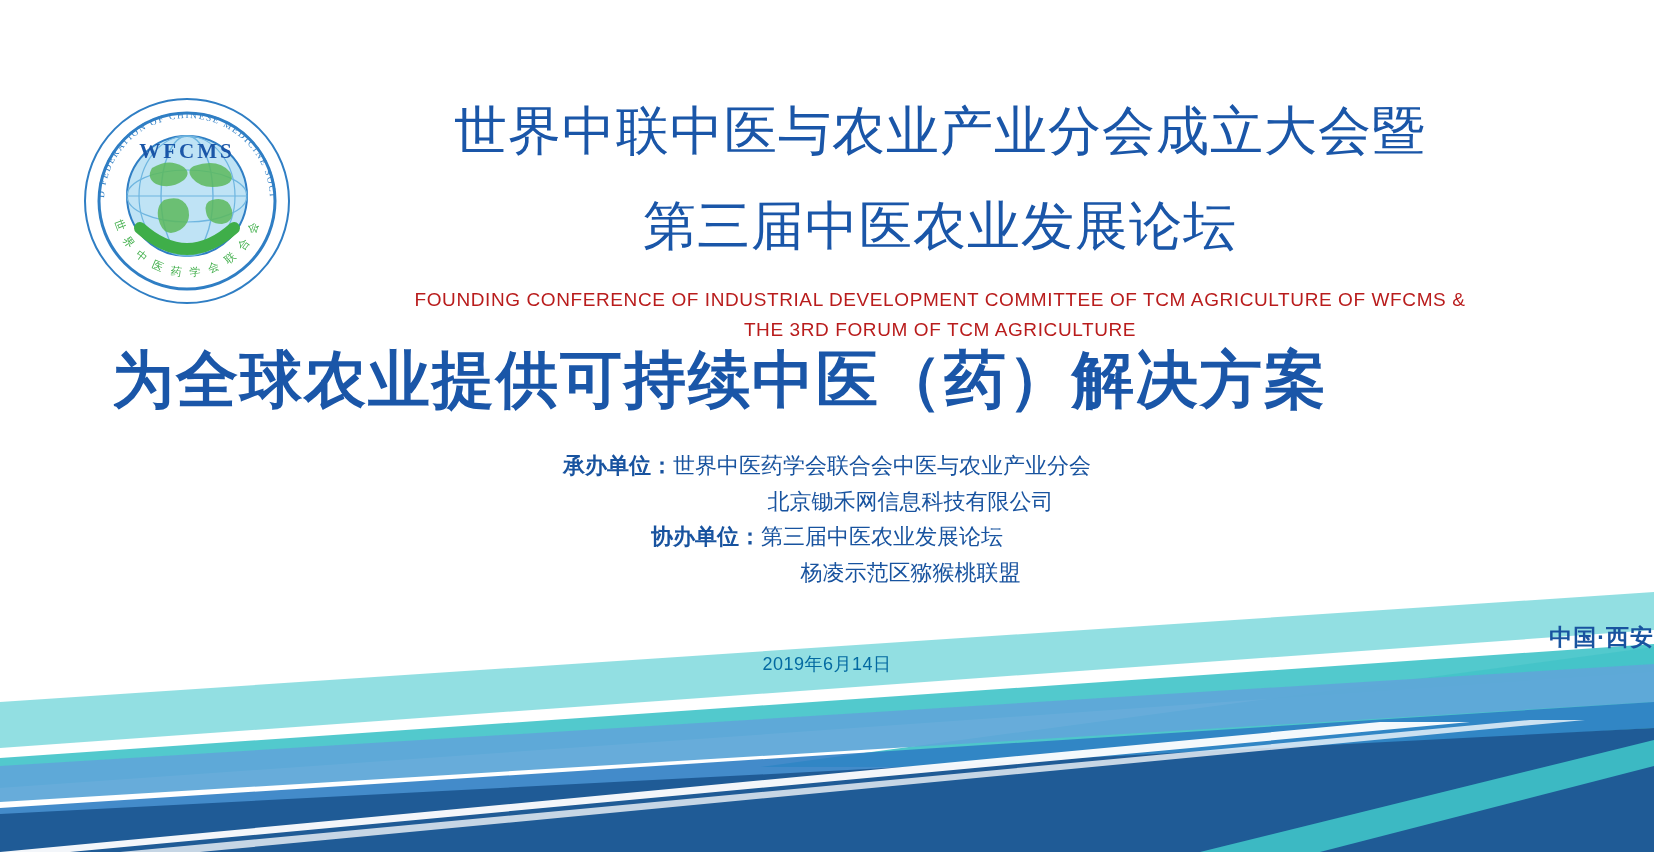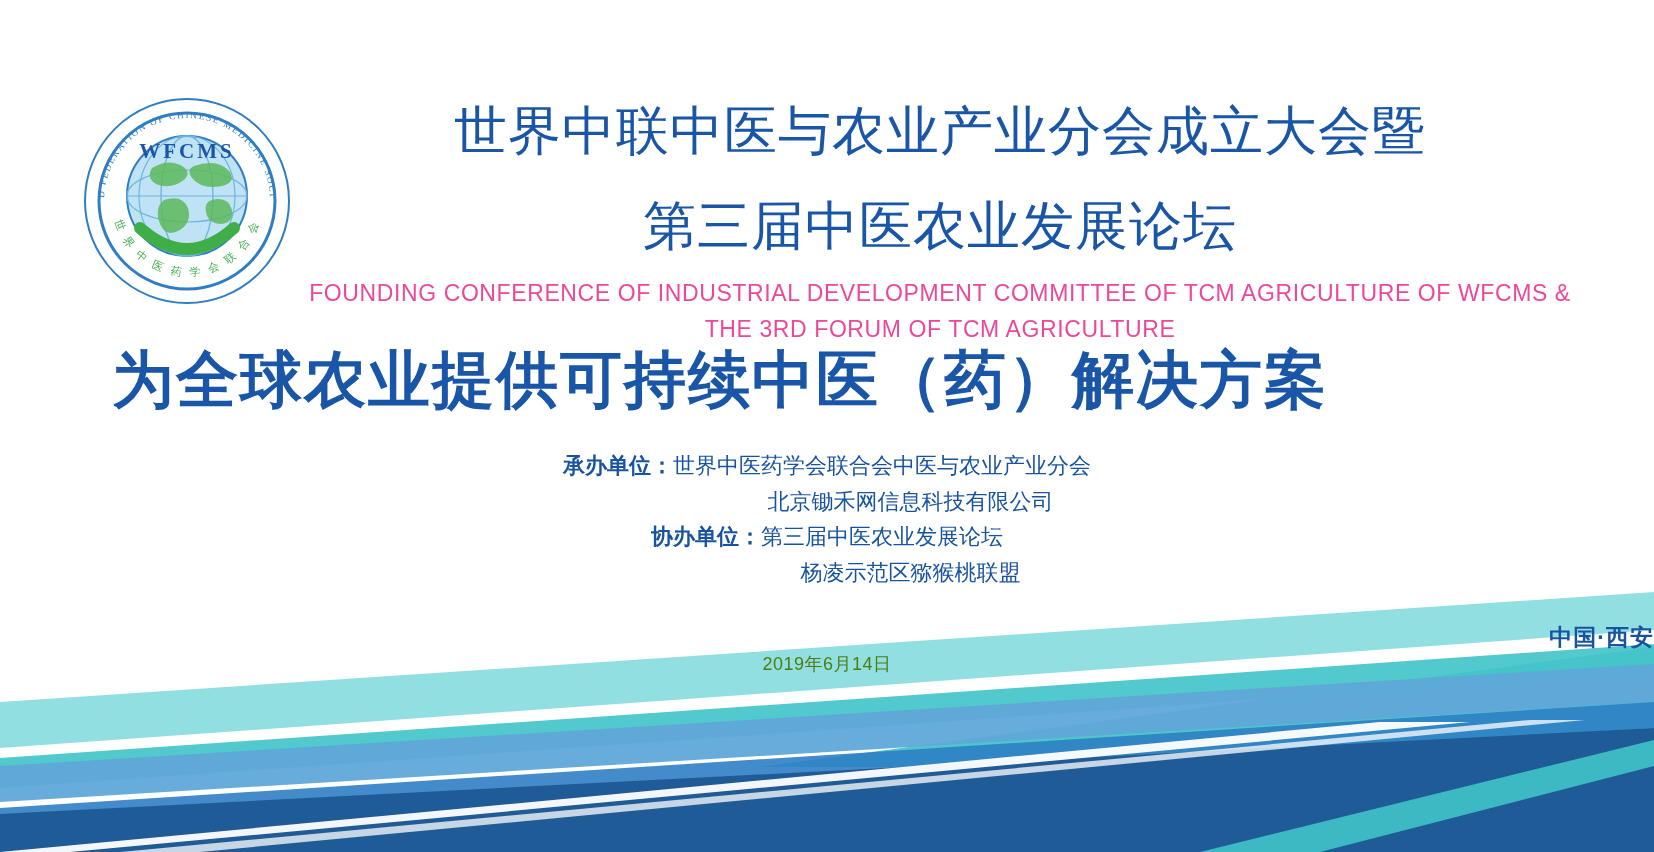--- a/index.html
+++ b/index.html
@@ -51,23 +51,23 @@
     font-size: 53px;
     line-height: 1.18;
     letter-spacing: 1px;
     white-space: nowrap;
   }
   .title-cn .line2 {
     display: block;
     margin-top: 32px;
   }
   .title-en {
-    margin-top: 19px;
-    color: #ec4899;
-    font-size: 23px;
+    margin-top: 28px;
+    color: #b91c1c;
+    font-size: 19px;
     letter-spacing: 0.6px;
     line-height: 1.55;
   }
 
   
   .slogan {
     position: absolute;
     left: 0;
     top: 338px;
     width: 1440px;
@@ -113,21 +113,21 @@
     font-weight: bold;
     font-size: 23px;
     letter-spacing: 1px;
   }
   .date {
     position: absolute;
     left: 0;
     top: 652px;
     width: 1654px;
     text-align: center;
-    color: #4d7c0f;
+    color: #0369a1;
     font-size: 18px;
     letter-spacing: 0.5px;
   }
 </style>
 </head>
 <body>
 
 <div class="stage">
 
   <svg class="bottom-art" viewBox="0 0 1654 300" preserveAspectRatio="none">

